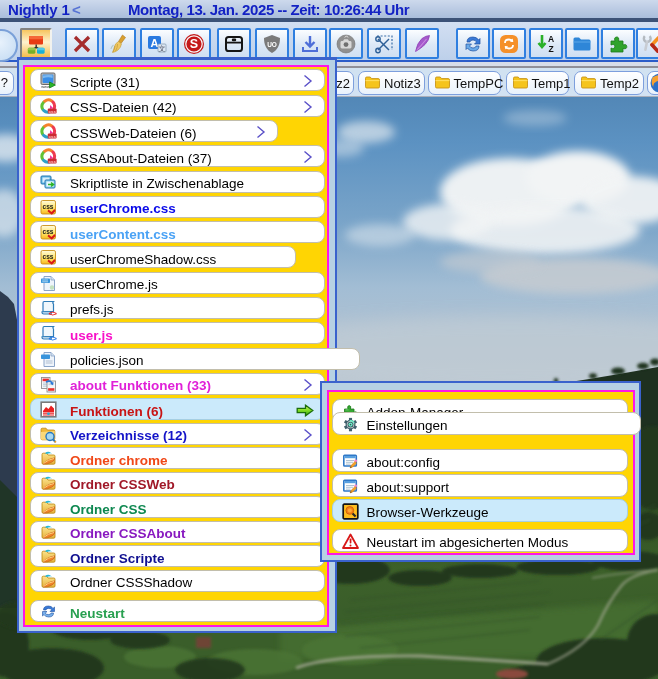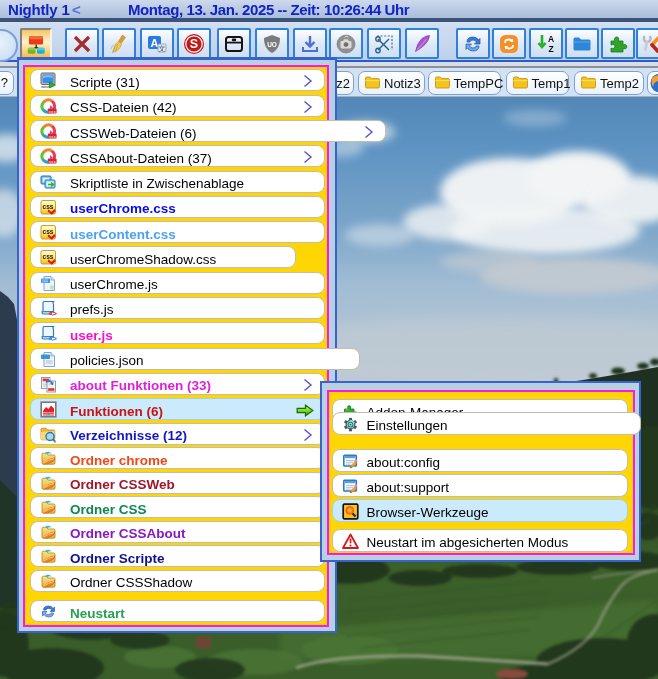--- a/index.html
+++ b/index.html
@@ -341,21 +341,21 @@
         </g>
         <path d="M10.2 7 L13.2 10.2 L9.8 11 Z" fill="#f030a0"></path>
         <rect x="7.8" y="10.4" width="8.8" height="5.2" rx="1" fill="#cc2a32"></rect>
         <text x="12.2" y="14.6" font-size="4.4" font-weight="bold" fill="#ffc4c4" text-anchor="middle" font-family="Liberation Sans">css</text>
       </svg></span>
     <span class="tx" style="color:#000">CSS-Dateien (42)</span>
     <span class="ch"><svg width="11" height="14" viewBox="0 0 11 14">
         <path d="M2.5 1.5 L9 7 L2.5 12.5" stroke="#5a50c8" stroke-width="1.4" fill="none"></path>
       </svg></span>
   </div>
-<div class="mi" style="left:30px;top:120.0px;width:356px;z-index:11">
+<div class="mi" style="left:30px;top:120.0px;width:248px;z-index:11">
     <span class="ic"><svg width="17" height="17" viewBox="0 0 17 17">
         <g fill="none" stroke-linecap="round">
           <path d="M2.6 11.2 A6.2 6.2 0 0 1 3.6 4.2" stroke="#62c234" stroke-width="3"></path>
           <path d="M4.8 3.2 A6.2 6.2 0 0 1 11.8 2.9" stroke="#f5812c" stroke-width="3"></path>
           <path d="M13 4 A6.2 6.2 0 0 1 14 10.6" stroke="#ee3a50" stroke-width="3"></path>
           <path d="M3.6 12.4 A6.2 6.2 0 0 0 9.8 13.9" stroke="#2fa0c8" stroke-width="3"></path>
         </g>
         <path d="M10.2 7 L13.2 10.2 L9.8 11 Z" fill="#f030a0"></path>
         <rect x="7.8" y="10.4" width="8.8" height="5.2" rx="1" fill="#cc2a32"></rect>
         <text x="12.2" y="14.6" font-size="4.4" font-weight="bold" fill="#ffc4c4" text-anchor="middle" font-family="Liberation Sans">css</text>

